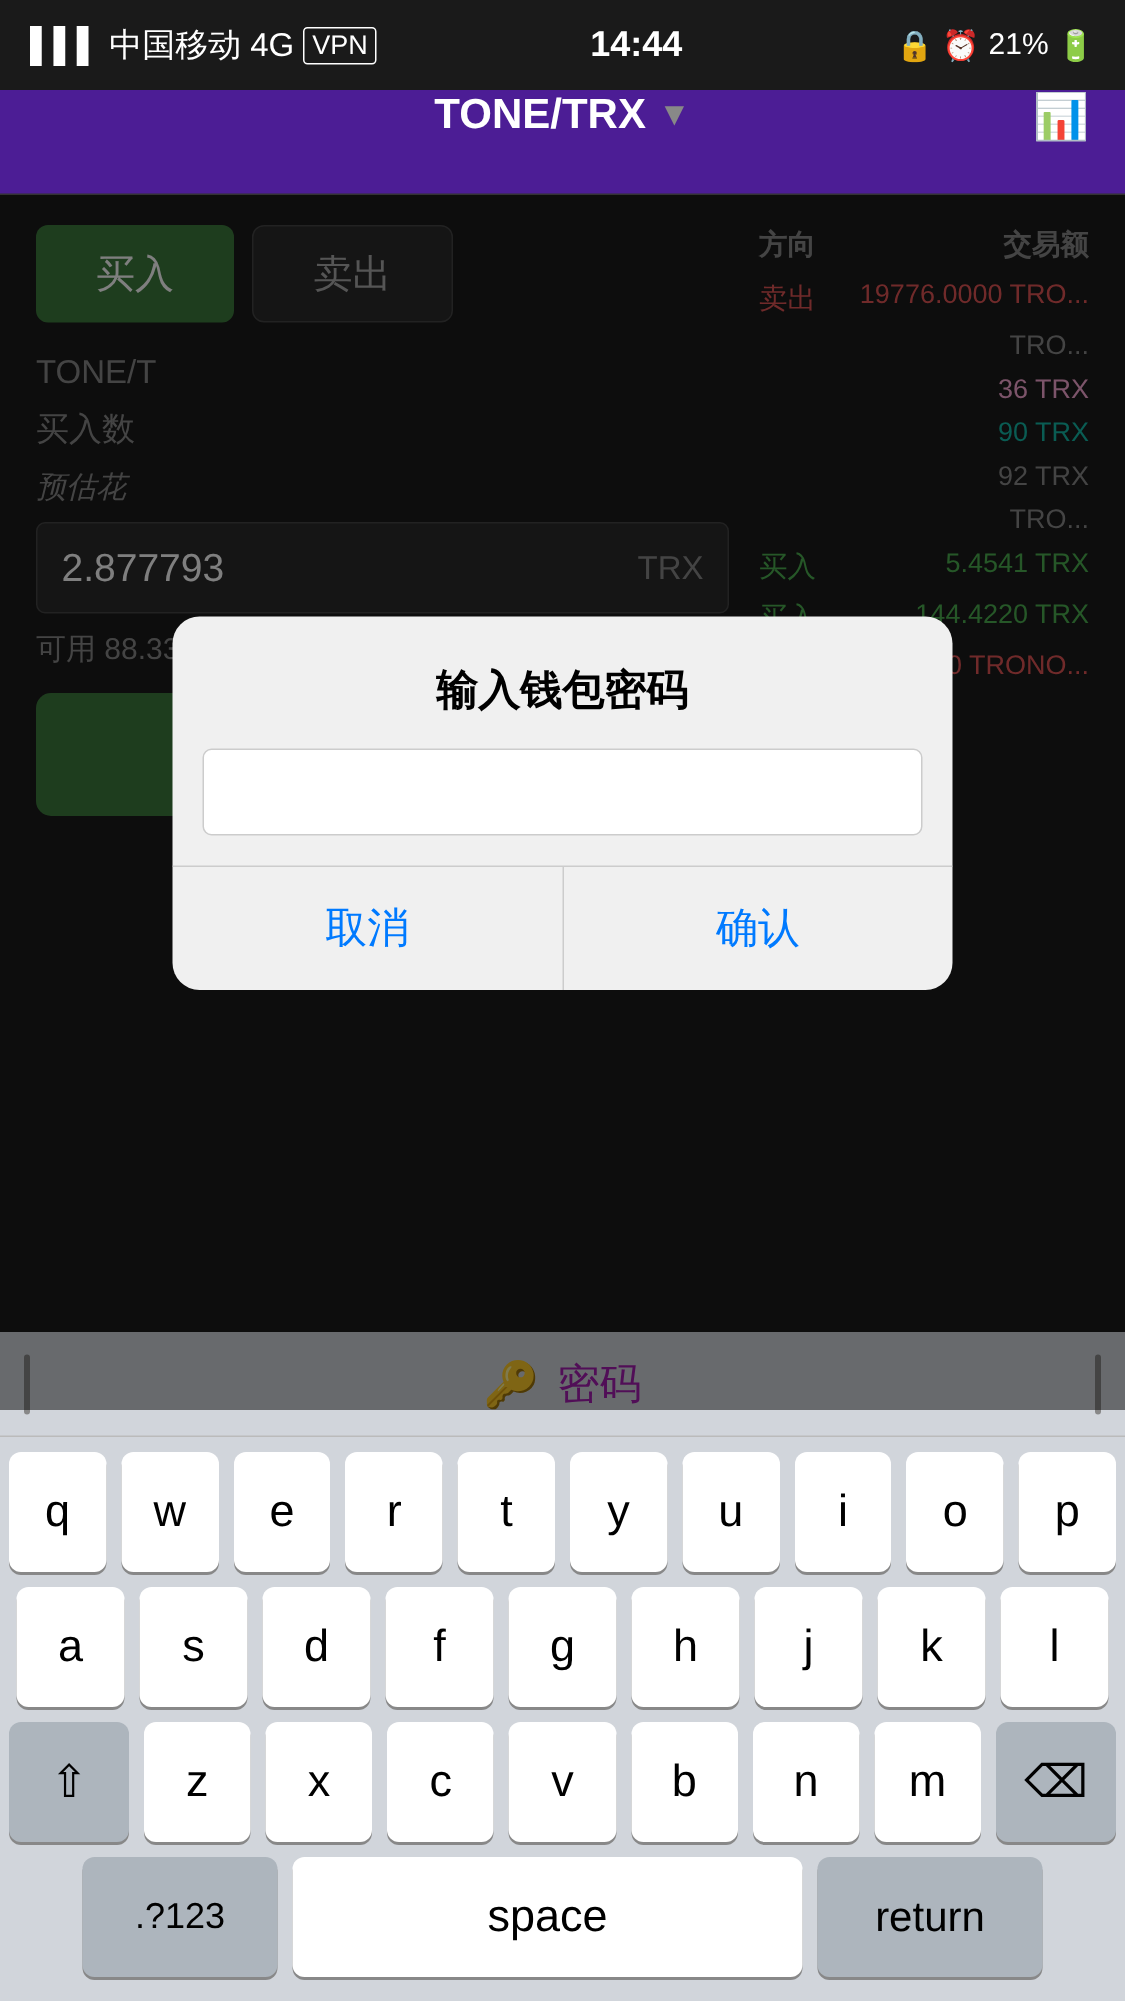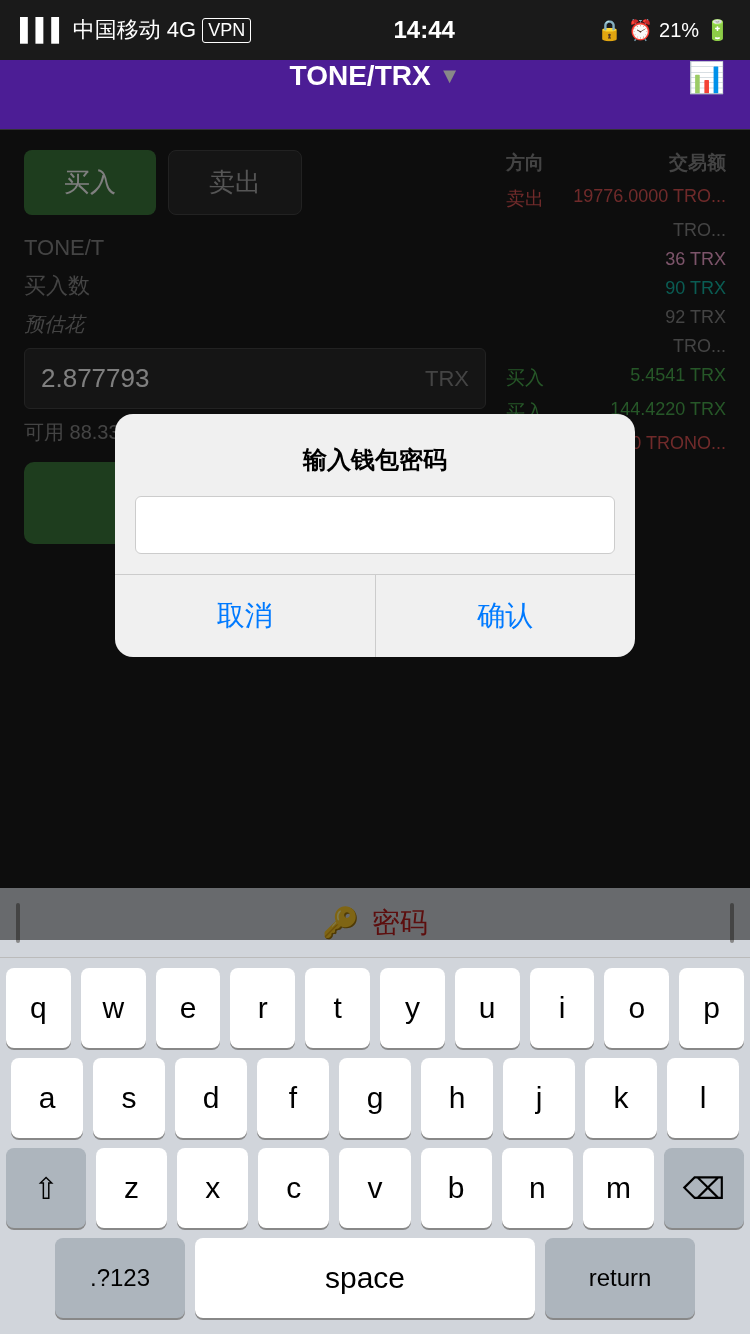--- a/index.html
+++ b/index.html
@@ -212,21 +212,21 @@
 
     
     .dialog {
       background: #f0f0f0;
       border-radius: 18px;
       width: 520px;
       overflow: hidden;
     }
     .dialog-title {
       text-align: center;
-      font-size: 24px;
+      font-size: 28px;
       font-weight: 600;
       color: #000;
       padding: 30px 20px 20px;
     }
     .dialog-input {
       margin: 0 20px 20px;
       background: white;
       border: 1px solid #ccc;
       border-radius: 6px;
       padding: 14px 16px;
@@ -269,21 +269,21 @@
       align-items: center;
       justify-content: center;
       gap: 12px;
       border-bottom: 1px solid #bbb;
     }
     .key-icon {
       font-size: 30px;
     }
     .key-label {
       font-size: 28px;
-      color: #b91c1c;
+      color: #a21caf;
     }
     .keyboard-side-handle {
       position: absolute;
       left: 16px;
       width: 4px;
       height: 40px;
       background: #888;
       border-radius: 2px;
       top: 15px;
     }
@@ -334,21 +334,21 @@
       font-size: 24px;
     }
     .key-space {
       min-width: 300px;
       max-width: 340px;
       flex: 3;
     }
     .key-return {
       min-width: 130px;
       max-width: 150px;
-      font-size: 24px;
+      font-size: 28px;
     }
   </style>
 </head>
 <body>
 
 <div class="status-bar">
   <div class="status-left">
     <span>▌▌▌</span>
     <span>中国移动</span>
     <span>4G</span>

